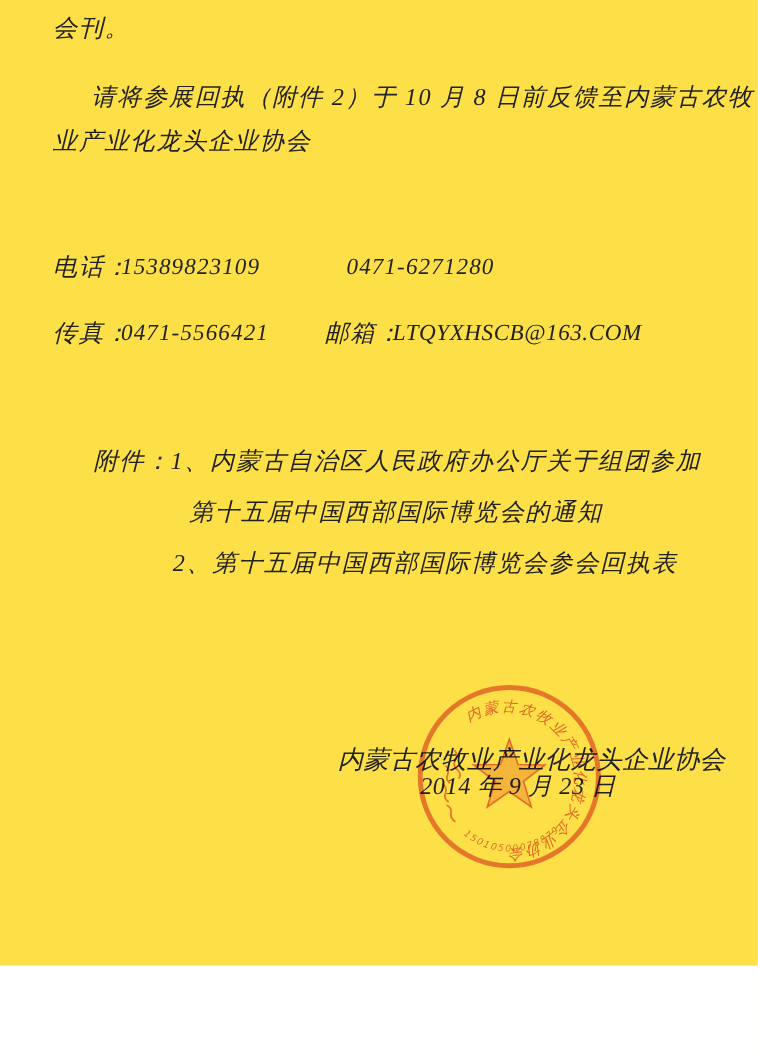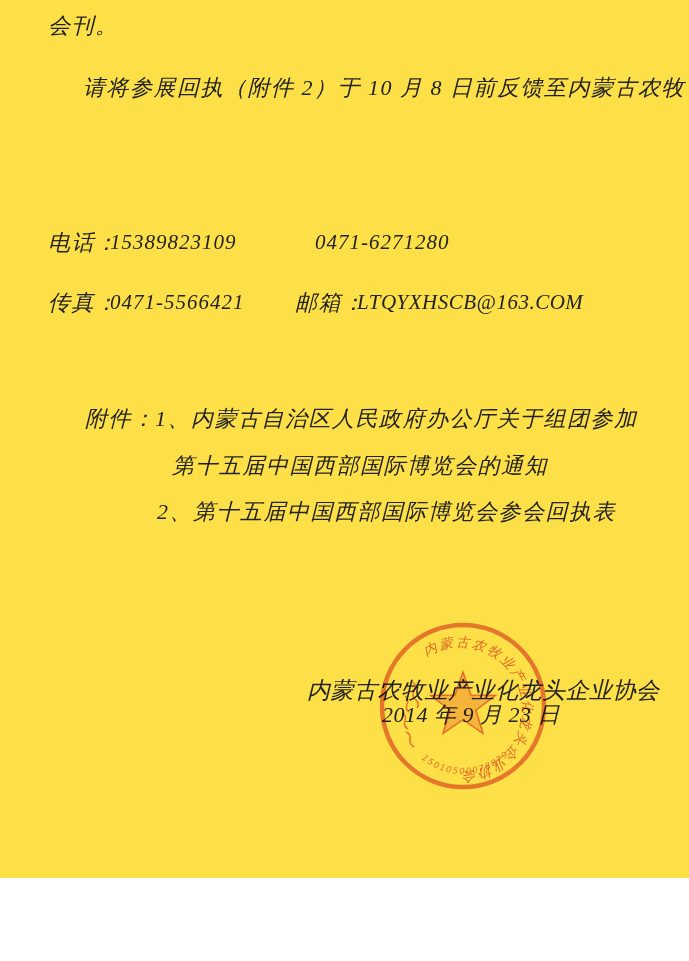--- a/index.html
+++ b/index.html
@@ -26,20 +26,21 @@
   }
 </style>
 </head>
 <body>
 
 <div class="page">
 
   <div class="cn" style="left:48px;top:11px;">会刊。</div>
 
   <div class="cn" style="left:83px;top:73px;">请将参展回执（附件 2）于 10 月 8 日前反馈至内蒙古农牧</div>
+  <div class="cn" style="left:48px;top:113px;">业产业化龙头企业协会</div>
 
 
   <div class="row" style="top:228px;">
     <span class="cn" style="left:48px;top:0;">电话：</span>
     <span class="num" style="left:110px;top:2px;">15389823109</span>
     <span class="num" style="left:315px;top:2px;">0471-6271280</span>
   </div>
 
   <div class="row" style="top:288px;">
     <span class="cn" style="left:48px;top:0;">传真：</span>

